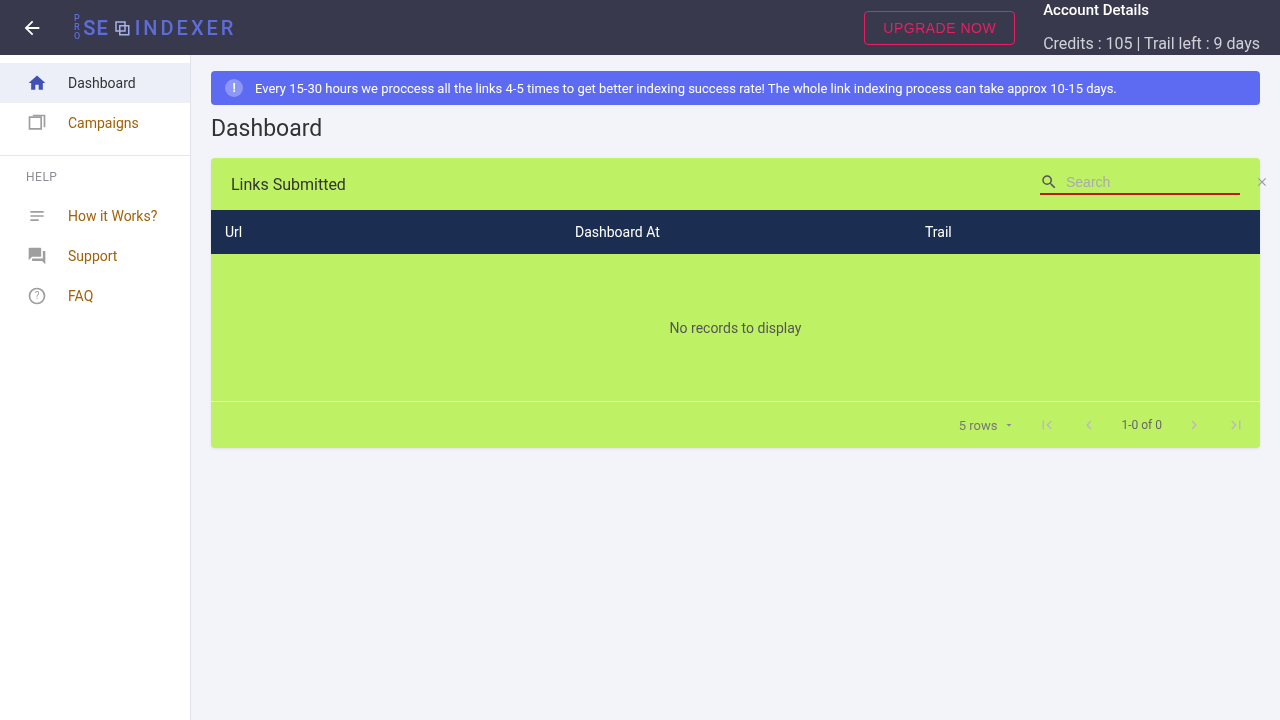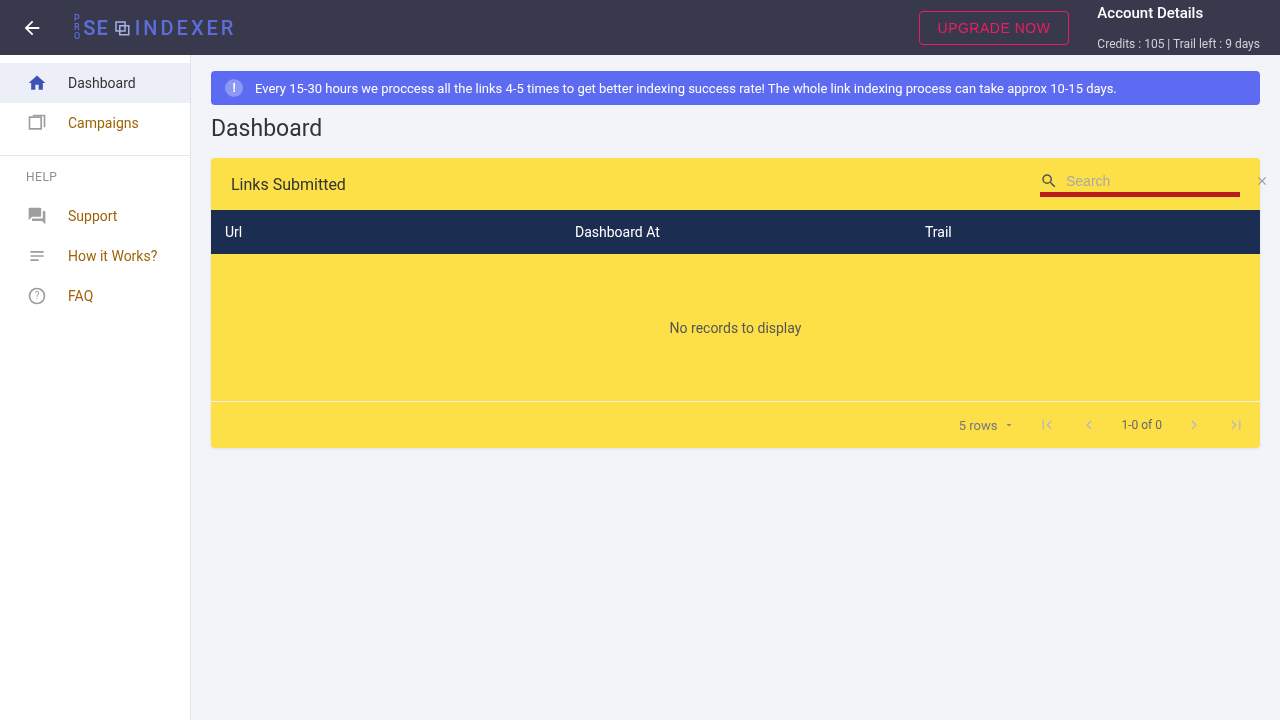--- a/index.html
+++ b/index.html
@@ -10,44 +10,44 @@
 .back-btn { width: 24px; height: 24px; display: flex; align-items: center; justify-content: center; cursor: pointer; margin-right: 30px; }
 .logo { display: flex; align-items: center; font-size: 20px; font-weight: 500; letter-spacing: 1px; }
 .logo-pro { font-size: 9px; line-height: 9px; display: inline-flex; flex-direction: column; margin-right: 2px; color: #5d6dd8; }
 .logo-se { color: #5d6dd8; font-weight: 600; }
 .logo-icon { margin: 0 4px; display: inline-flex; }
 .logo-indexer { color: #5d6dd8; font-weight: 500; letter-spacing: 3px; }
 .header-spacer { flex: 1; }
 .upgrade-btn { border: 1px solid #e91e63; color: #e91e63; background: transparent; padding: 8px 18px; font-size: 14px; font-weight: 500; border-radius: 4px; cursor: pointer; letter-spacing: 0.5px; margin-right: 28px; }
 .account { font-size: 13px; line-height: 1.5; }
 .account-title { font-size: 15px; font-weight: 500; margin-bottom: 10px; }
-.account-sub { font-size: 12px; color: #d0d0d8; }
+.account-sub { font-size: 16px; color: #d0d0d8; }
 
 
 .body-wrap { display: flex; height: calc(720px - 55px); }
 .sidebar { width: 191px; background: #fff; border-right: 1px solid #e2e2e8; padding-top: 8px; }
 .side-item { display: flex; align-items: center; height: 40px; padding: 0 16px 0 26px; font-size: 14px; color: #a16207; cursor: pointer; gap: 20px; }
 .side-item.active { background: #eceff8; color: #333; }
 .side-item.active .side-icon svg { fill: #3f51b5; }
 .side-icon { width: 22px; height: 22px; display: flex; align-items: center; justify-content: center; }
 .side-item .side-icon svg { fill: #9e9e9e; }
 .side-divider { height: 1px; background: #e6e6ec; margin: 12px 0 14px; }
 .side-section { font-size: 12px; color: #8d8d97; letter-spacing: 0.5px; padding: 0 26px; margin-bottom: 12px; }
 
 
 .main { flex: 1; padding: 16px 20px; overflow: auto; }
 .banner { background: #5c6bf2; color: #fff; border-radius: 4px; padding: 8px 14px; display: flex; align-items: center; gap: 12px; font-size: 13px; margin-bottom: 10px; }
 .banner-icon { width: 18px; height: 18px; border-radius: 50%; background: rgba(255,255,255,0.3); display: flex; align-items: center; justify-content: center; font-size: 12px; font-weight: bold; flex-shrink: 0; }
 .page-title { font-size: 23px; color: #333; margin-bottom: 16px; font-weight: 400; }
 
-.card { background: #fde047; border-radius: 4px; box-shadow: 0 1px 3px rgba(0,0,0,0.08); }
+.card { background: #bef264; border-radius: 4px; box-shadow: 0 1px 3px rgba(0,0,0,0.08); }
 .card-head { display: flex; align-items: center; padding: 12px 20px; height: 52px; }
 .card-title { font-size: 16px; color: #333; }
 .card-head-spacer { flex: 1; }
-.search-wrap { display: flex; align-items: center; gap: 8px; border-bottom: 5px solid #b91c1c; padding-bottom: 2px; width: 200px; }
+.search-wrap { display: flex; align-items: center; gap: 8px; border-bottom: 2px solid #b91c1c; padding-bottom: 2px; width: 200px; }
 .search-icon { width: 18px; height: 18px; }
 .search-input { border: none; outline: none; font-size: 14px; flex: 1; color: #333; background: transparent; }
 .search-input::placeholder { color: #aaa; }
 .clear-icon { width: 14px; height: 14px; cursor: pointer; color: #888; }
 
 .table-header { background: #1b2d50; color: #fff; display: flex; padding: 14px 14px; font-size: 14px; }
 .col-url { flex: 0 0 350px; }
 .col-submitted { flex: 0 0 350px; }
 .col-status { flex: 1; }
 
@@ -112,32 +112,32 @@
             <path d="M7 3h14v14" fill="none" stroke="#9e9e9e" stroke-width="2"></path>
           </svg>
       </span>
       <span>Campaigns</span>
     </div>
     <div class="side-divider"></div>
     <div class="side-section">HELP</div>
     <div class="side-item">
       <span class="side-icon">
         <svg width="20" height="20" viewBox="0 0 24 24">
+            <path d="M4 6h16v2H4zm0 5h16v2H4zm0 5h10v2H4z"></path>
+          </svg>
+      </span>
+      <span>How it Works?</span>
+    </div>
+    <div class="side-item">
+      <span class="side-icon">
+        <svg width="20" height="20" viewBox="0 0 24 24">
             <path d="M21 6h-2v9H6v2c0 .55.45 1 1 1h11l4 4V7c0-.55-.45-1-1-1zm-4 6V3c0-.55-.45-1-1-1H3c-.55 0-1 .45-1 1v14l4-4h10c.55 0 1-.45 1-1z"></path>
           </svg>
       </span>
       <span>Support</span>
-    </div>
-    <div class="side-item">
-      <span class="side-icon">
-        <svg width="20" height="20" viewBox="0 0 24 24">
-            <path d="M4 6h16v2H4zm0 5h16v2H4zm0 5h10v2H4z"></path>
-          </svg>
-      </span>
-      <span>How it Works?</span>
     </div>
     <div class="side-item">
       <span class="side-icon">
         <svg width="20" height="20" viewBox="0 0 24 24">
             <circle cx="12" cy="12" r="9" fill="none" stroke="#9e9e9e" stroke-width="2"></circle>
             <text x="12" y="16" text-anchor="middle" font-size="12" fill="#9e9e9e">?</text>
           </svg>
       </span>
       <span>FAQ</span>
     </div>

